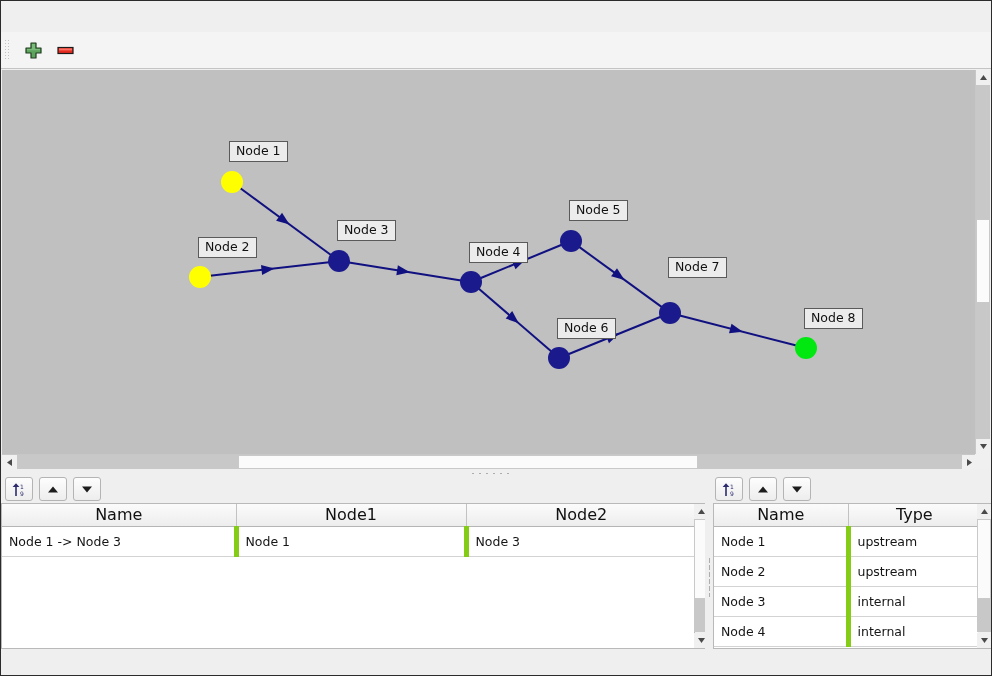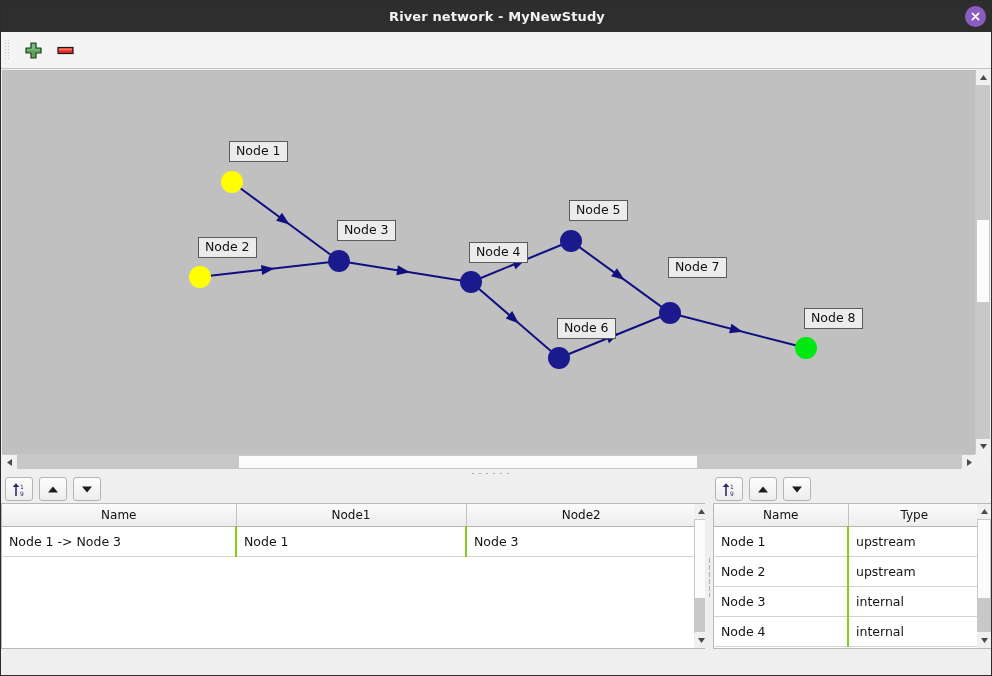--- a/index.html
+++ b/index.html
@@ -168,53 +168,45 @@
     table-layout: fixed;
     width: 100%;
     font-size: 12.5px;
     color: #151515;
   }
   table.grid thead th {
     background: linear-gradient(#fbfbfb, #ededed);
     border-right: 1px solid #c2c2c2;
     border-bottom: 1px solid #b5b5b5;
     font-weight: normal;
-    font-size: 12px;
+    font-size: 16px;
     height: 22px;
     text-align: center;
     color: #111;
     user-select: none;
     cursor: pointer;
   }
   table.grid tbody td {
-    border-right: 2px solid #84cc16;
+    border-right: 5px solid #84cc16;
     border-bottom: 1px solid #d3d3d3;
     height: 30px;
     padding: 0 0 0 7px;
     text-align: left;
     background: #ffffff;
     white-space: nowrap;
     overflow: hidden;
     cursor: default;
   }
   table.grid tbody tr:last-child td { border-bottom: 1px solid #d3d3d3; }
 </style>
 </head>
 <body>
 
 <div id="app">
 
-  <div class="titlebar">
-    <span class="titlebar-text">River network - MyNewStudy</span>
-    <div class="close-btn">
-      <svg width="13" height="13" viewBox="0 0 13 13">
-        <path d="M3.4 3.4 L9.6 9.6 M9.6 3.4 L3.4 9.6" stroke="#ffffff" stroke-width="1.7" stroke-linecap="round"></path>
-      </svg>
-    </div>
-  </div>
 
   <div class="toolbar">
     <div class="grip"></div>
     <div class="tbtn" style="margin-left:6px;">
       <svg width="17" height="17" viewBox="0 0 17 17">
         <path d="M6 1 H11 V6 H16 V11 H11 V16 H6 V11 H1 V6 H6 Z" fill="#5da55d" stroke="#1f3d1f" stroke-width="1.2" stroke-linejoin="round"></path>
         <path d="M6.9 2 H10.1 V6.9 H15 V8.3 H2 V6.9 H6.9 Z" fill="#84c284" opacity=".75"></path>
       </svg>
     </div>
     <div class="tbtn" style="margin-left:6px;">

